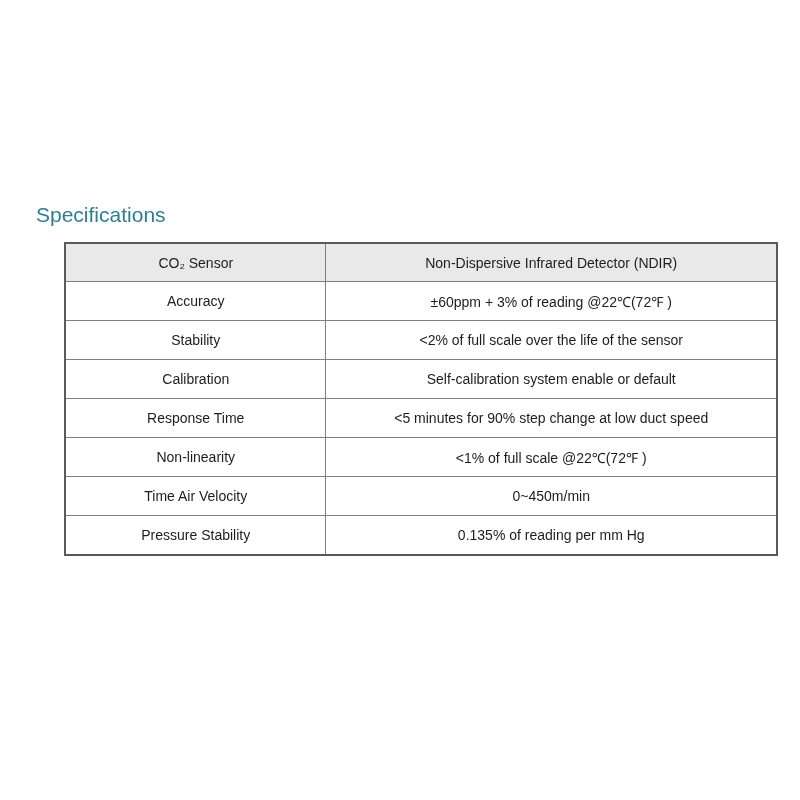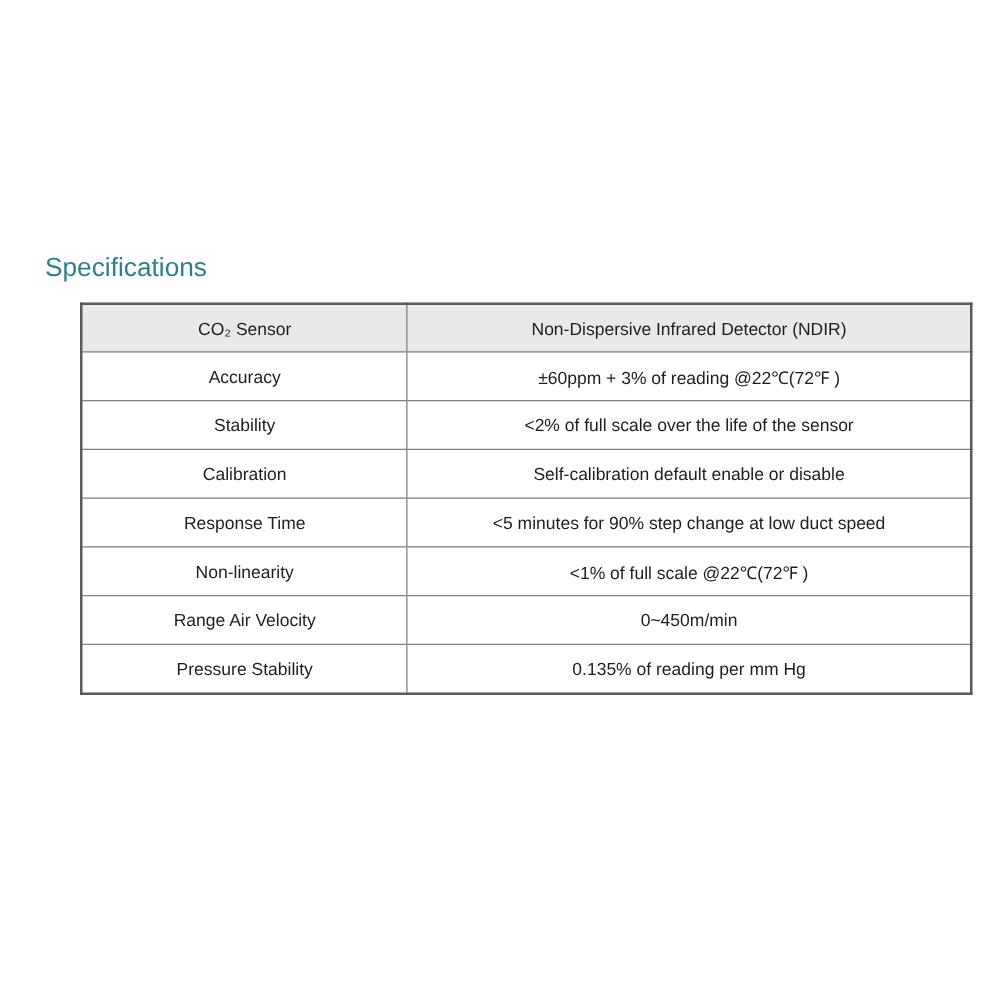--- a/index.html
+++ b/index.html
@@ -75,32 +75,32 @@
       <tr class="row-single">
         <td>Accuracy</td>
         <td>±60ppm + 3% of reading @22℃(72℉ )</td>
       </tr>
       <tr class="row-single">
         <td>Stability</td>
         <td>&lt;2% of full scale over the life of the sensor</td>
       </tr>
       <tr class="row-single">
         <td>Calibration</td>
-        <td>Self-calibration default enable or disable</td>
+        <td>Self-calibration system enable or default</td>
       </tr>
       <tr class="row-single">
         <td>Response Time</td>
         <td>&lt;5 minutes for 90% step change at low duct speed</td>
       </tr>
       <tr class="row-single">
         <td>Non-linearity</td>
         <td>&lt;1% of full scale @22℃(72℉ )</td>
       </tr>
       <tr class="row-single">
-        <td>Range Air Velocity</td>
+        <td>Time Air Velocity</td>
         <td>0~450m/min</td>
       </tr>
       <tr class="row-single">
         <td>Pressure Stability</td>
         <td>0.135% of reading per mm Hg</td>
       </tr>
     </tbody>
   </table>
 
 </div>

